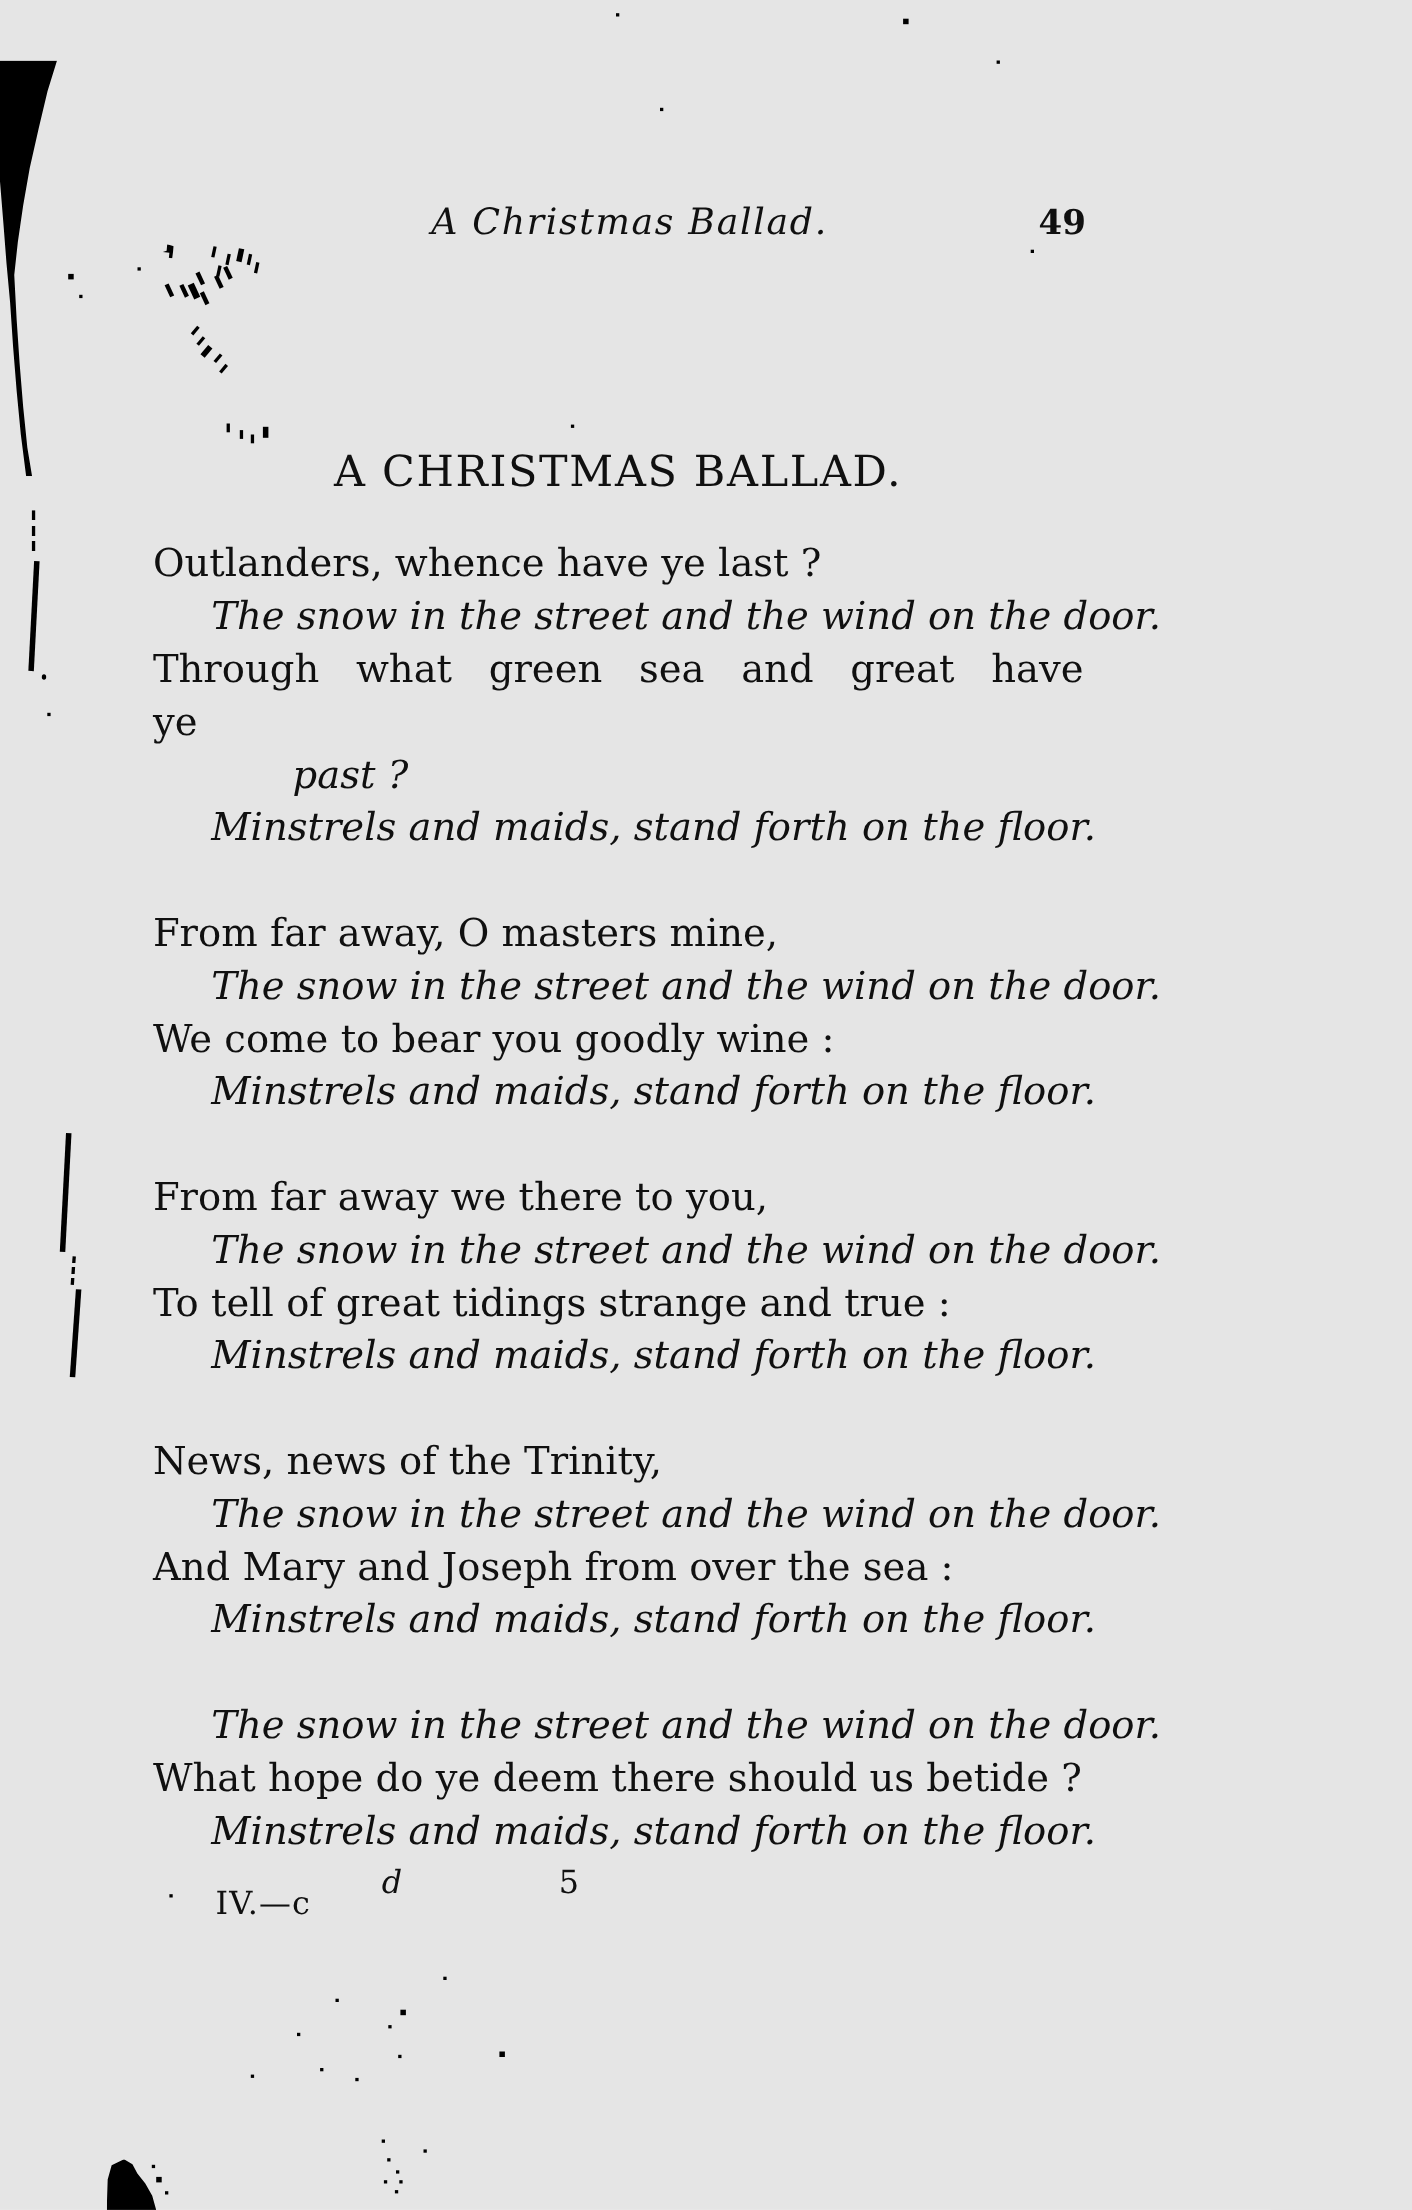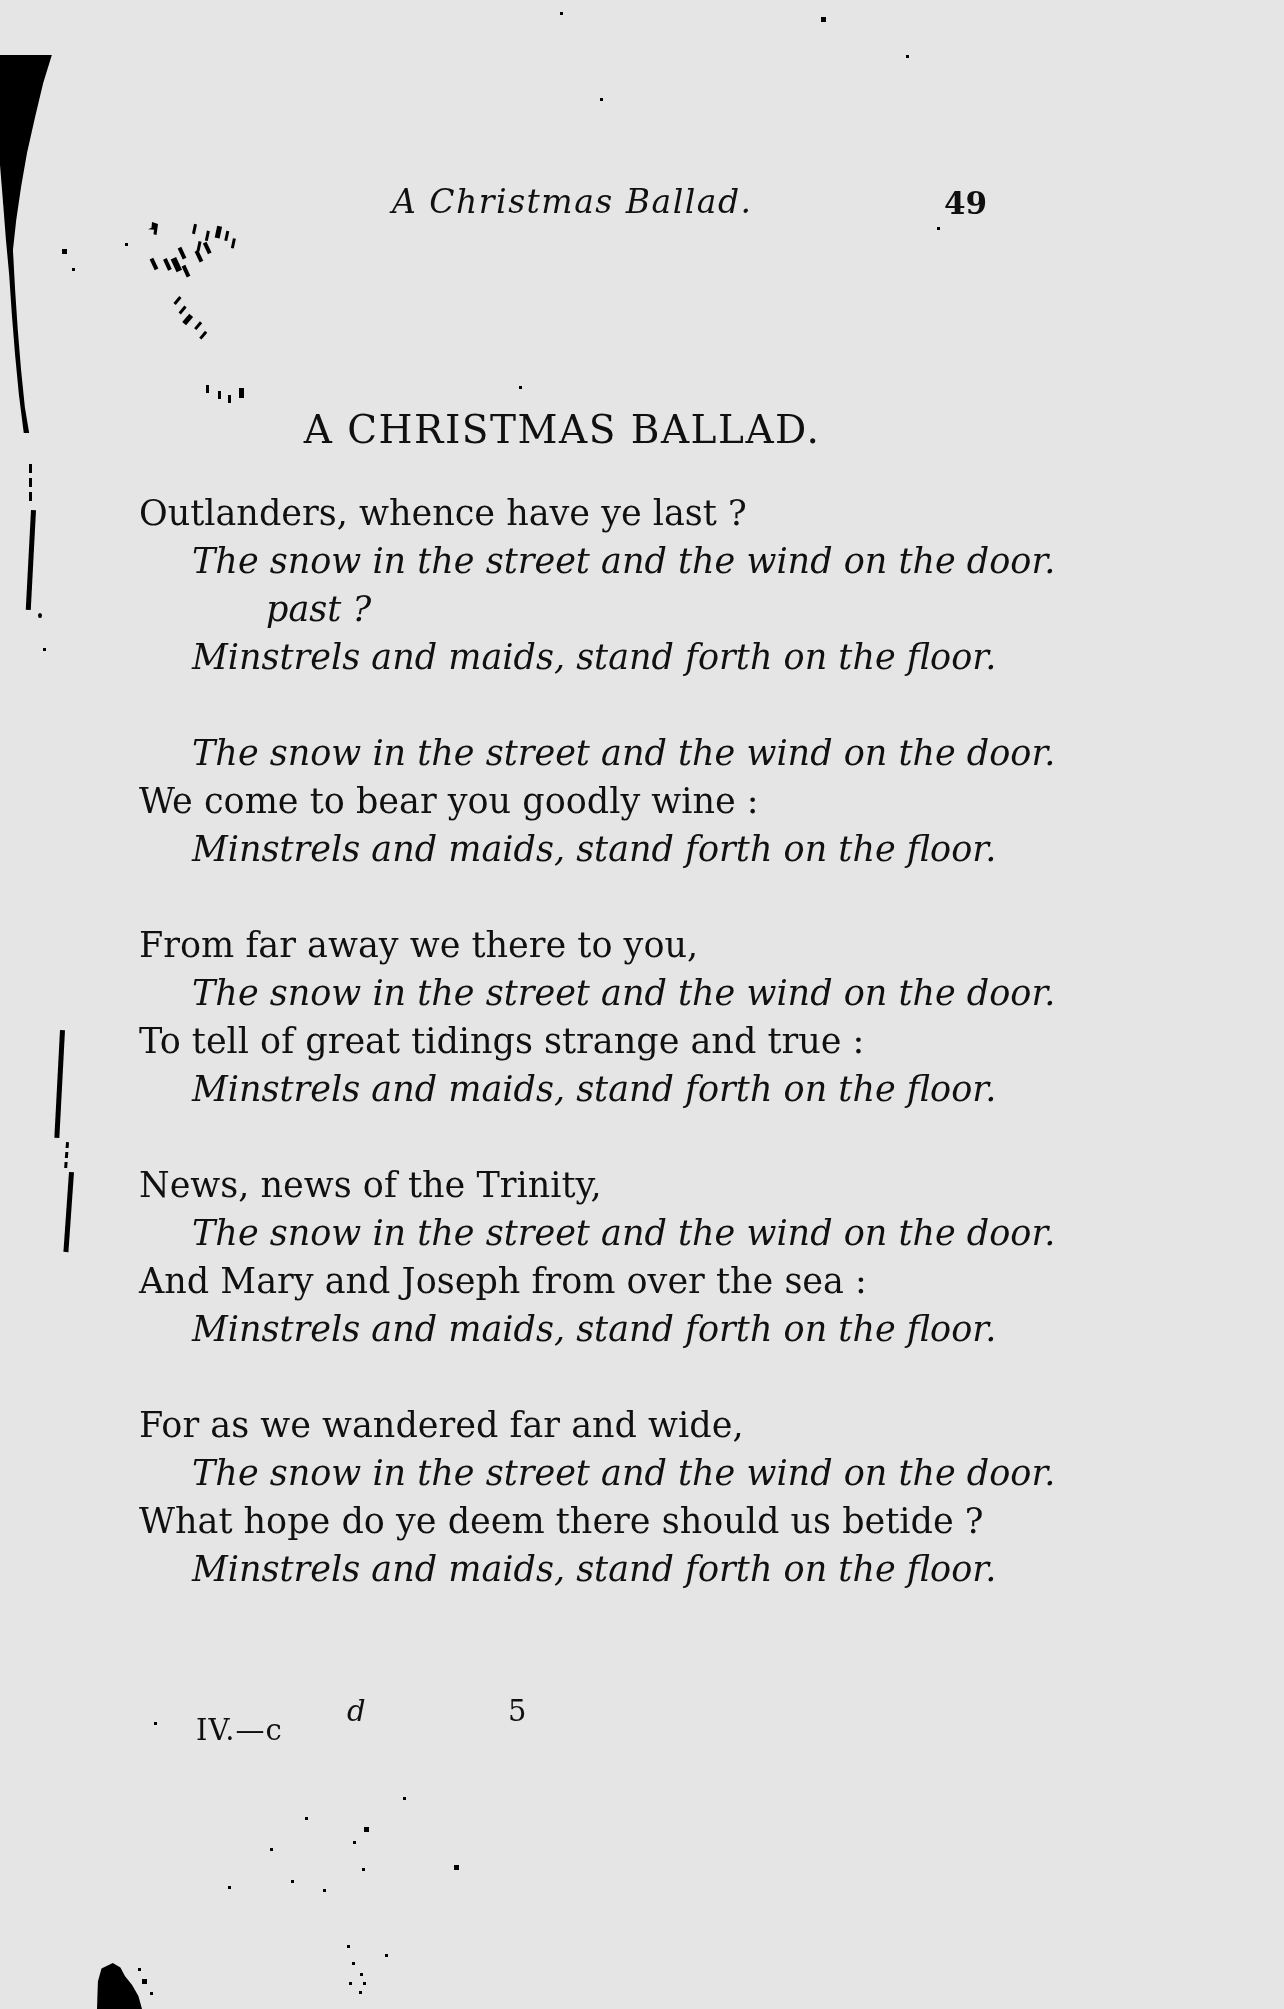--- a/index.html
+++ b/index.html
@@ -129,42 +129,43 @@
 
   <div class="running-head-title">A Christmas Ballad.</div>
   <div class="page-number">49</div>
 
   <h1 class="poem-title">A CHRISTMAS BALLAD.</h1>
 
   <main class="poem">
     <div class="stanza">
       <div class="line roman">Outlanders, whence have ye last ?</div>
       <div class="line refrain">The snow in the street and the wind on the door.</div>
+      <div class="line justified">Through what green sea and great have ye</div>
       <div class="line continuation">past ?</div>
       <div class="line refrain">Minstrels and maids, stand forth on the floor.</div>
     </div>
     <div class="stanza">
+      <div class="line roman">From far away, O masters mine,</div>
       <div class="line refrain">The snow in the street and the wind on the door.</div>
       <div class="line roman">We come to bear you goodly wine :</div>
       <div class="line refrain">Minstrels and maids, stand forth on the floor.</div>
     </div>
     <div class="stanza">
       <div class="line roman">From far away we there to you,</div>
       <div class="line refrain">The snow in the street and the wind on the door.</div>
       <div class="line roman">To tell of great tidings strange and true :</div>
       <div class="line refrain">Minstrels and maids, stand forth on the floor.</div>
     </div>
     <div class="stanza">
       <div class="line roman">News, news of the Trinity,</div>
       <div class="line refrain">The snow in the street and the wind on the door.</div>
       <div class="line roman">And Mary and Joseph from over the sea :</div>
       <div class="line refrain">Minstrels and maids, stand forth on the floor.</div>
     </div>
     <div class="stanza">
-      <div class="line roman">For as we wandered far and wide,</div>
       <div class="line refrain">The snow in the street and the wind on the door.</div>
       <div class="line roman">What hope do ye deem there should us betide ?</div>
       <div class="line refrain">Minstrels and maids, stand forth on the floor.</div>
     </div>
   </main>
 
   <div class="footer-sig">IV.—c</div>
   <div class="footer-press-mark">d</div>
   <div class="footer-press-number">5</div>
 

